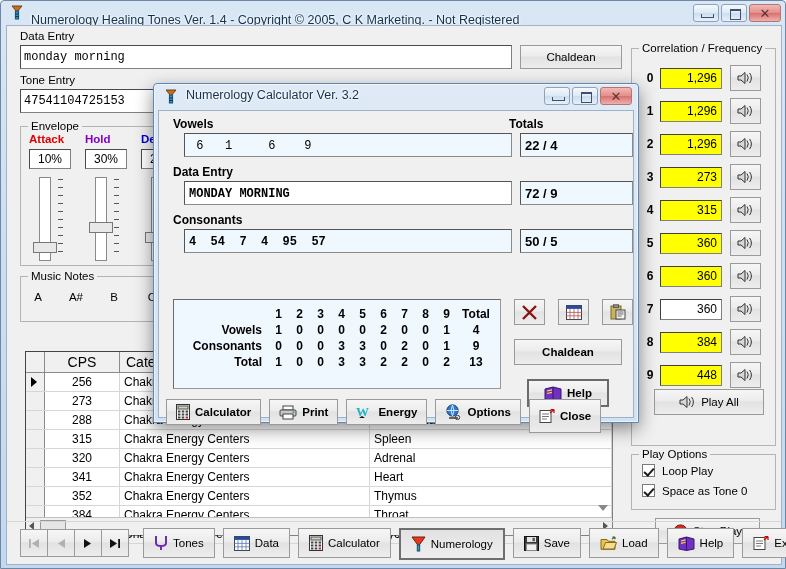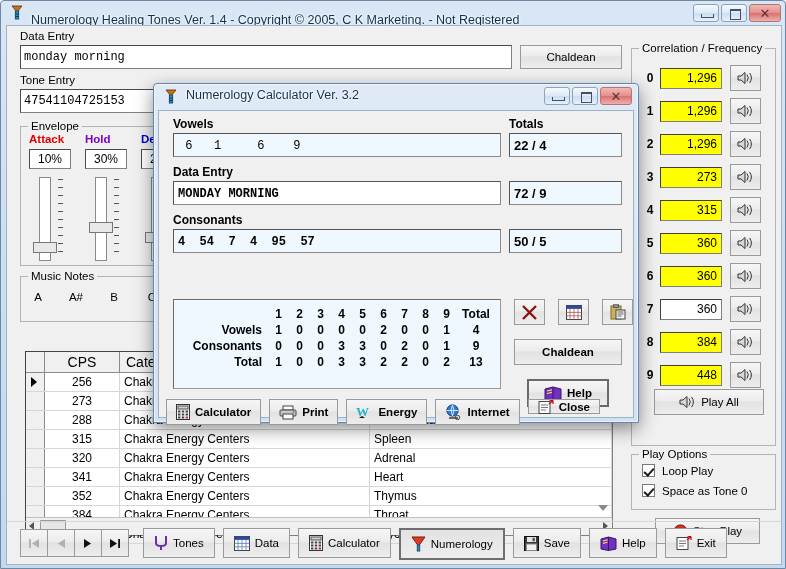--- a/index.html
+++ b/index.html
@@ -78,21 +78,21 @@
        background:linear-gradient(180deg,#dfeaf6 0%,#d2e2f2 100%);
        border:1px solid #5c86b5;border-radius:4px 4px 0 0;
        box-shadow:0 6px 18px rgba(0,0,0,.45), 0 0 0 1px rgba(255,255,255,.55) inset;}
   #dlgtb{position:relative;height:26px;}
   #dlgtb .tb-text{position:absolute;left:32px;top:4px;font-size:12.5px;color:#13324f;
        text-shadow:0 0 3px #fff,0 0 3px #fff;white-space:nowrap;}
   #dlgclient{position:absolute;left:4px;top:26px;width:476px;height:308px;background:#f0f0f0;
        border:1px solid #9bb2c8;box-sizing:border-box;}
   .efield{background:#f0f8ff;border:1px solid #8a8a8a;border-top-color:#545454;border-left-color:#545454;
       box-sizing:border-box;font-family:"Liberation Mono","DejaVu Sans Mono",monospace;font-size:12px;
-      padding:3px 4px;color:#000;white-space:pre;overflow:hidden;}
+      padding:3px 4px;color:#000;white-space:pre;overflow:hidden;margin-left:11px;}
   .dlbl{font-weight:bold;font-size:12px;color:#000;}
   #matrix{position:absolute;left:14px;top:188px;width:328px;height:90px;background:#f0f8ff;
       border:1px solid #9a9a9a;border-top-color:#6a6a6a;border-left-color:#6a6a6a;box-sizing:border-box;
       font-weight:bold;font-size:12px;}
   #matrix table{border-collapse:collapse;margin:6px 0 0 4px;}
   #matrix td{padding:1px 0;text-align:center;width:21px;font-size:12px;}
   #matrix td.rl{text-align:right;width:84px;padding-right:6px;}
   #matrix td.tot{width:38px;}
 
   
@@ -486,20 +486,30 @@
           <div class="btn" style="height: 30px; padding: 0px 10px;">
             <span>
               <svg width="15" height="15" viewBox="0 0 15 15">
                 <rect x="0.5" y="0.5" width="14" height="14" fill="#3a3a3a" stroke="#111"></rect>
                 <rect x="3" y="1" width="9" height="5" fill="#e6e6e6"></rect>
                 <rect x="8.5" y="1.8" width="2.4" height="3.5" fill="#555"></rect>
                 <rect x="2.4" y="8" width="10.2" height="6.5" fill="#f2f2f2" stroke="#888"></rect>
               </svg>
             </span>
             <span>Save</span>
+          </div>
+          <div class="btn" style="height: 30px; padding: 0px 10px;">
+            <span>
+              <svg width="17" height="15" viewBox="0 0 17 15">
+                <path d="M1 3.5h6l1.4 1.8H15v8H1z" fill="#e8c157" stroke="#8a6a12"></path>
+                <path d="M3 13 L5.6 6.5 H16.5 L14 13 Z" fill="#f5dc92" stroke="#8a6a12"></path>
+                <path d="M12 3 L15 1 M15 1 L12.4 1 M15 1 L15 3.2" stroke="#2a6a2a" stroke-width="1.1" fill="none"></path>
+              </svg>
+            </span>
+            <span>Load</span>
           </div>
           <div class="btn" style="height: 30px; padding: 0px 10px;">
             <span>
               <svg width="17" height="15" viewBox="0 0 17 15">
                 <path d="M1 3 L8.5 1 L16 3 L16 13 L8.5 14.5 L1 13 Z" fill="#7030c0" stroke="#3a1570"></path>
                 <path d="M8.5 1v13.5" stroke="#3a1570"></path>
                 <path d="M3 5 L7.6 3.9 M3 7.4 L7.6 6.3" stroke="#ffd24d" stroke-width="1.1"></path>
               </svg>
             </span>
             <span>Help</span>
@@ -703,23 +713,23 @@
           </div>
           <div class="btn" style="height: 26px; padding: 0px 9px; font-weight: bold;">
             <span>
               <svg width="17" height="16" viewBox="0 0 17 16">
                 <circle cx="7.5" cy="6.5" r="5.6" fill="#2d7ad0" stroke="#123a66"></circle>
                 <path d="M2 6.5h11M7.5 1q3 5.5 0 11M7.5 1q-3 5.5 0 11" stroke="#cfe6ff" fill="none"></path>
                 <path d="M4 14h9" stroke="#444" stroke-width="1.6"></path>
                 <circle cx="12.5" cy="13.5" r="2.2" fill="none" stroke="#444"></circle>
               </svg>
             </span>
-            <span>Internet</span>
-          </div>
-          <div class="btn" style="height: 15px; padding: 0px 9px; font-weight: bold;">
+            <span>Options</span>
+          </div>
+          <div class="btn" style="height: 34px; padding: 0px 9px; font-weight: bold;">
             <span>
               <svg width="16" height="16" viewBox="0 0 16 16">
                 <rect x="1" y="2.5" width="11" height="12" fill="#fff" stroke="#444"></rect>
                 <path d="M3 6h7M3 8.5h7M3 11h5" stroke="#777" fill="none"></path>
                 <path d="M11 5 L15 1.5 M15 1.5 L11.6 1.5 M15 1.5 L15 5" stroke="#c00" stroke-width="1.2" fill="none"></path>
               </svg>
             </span>
             <span>Close</span>
           </div>
         </div>

